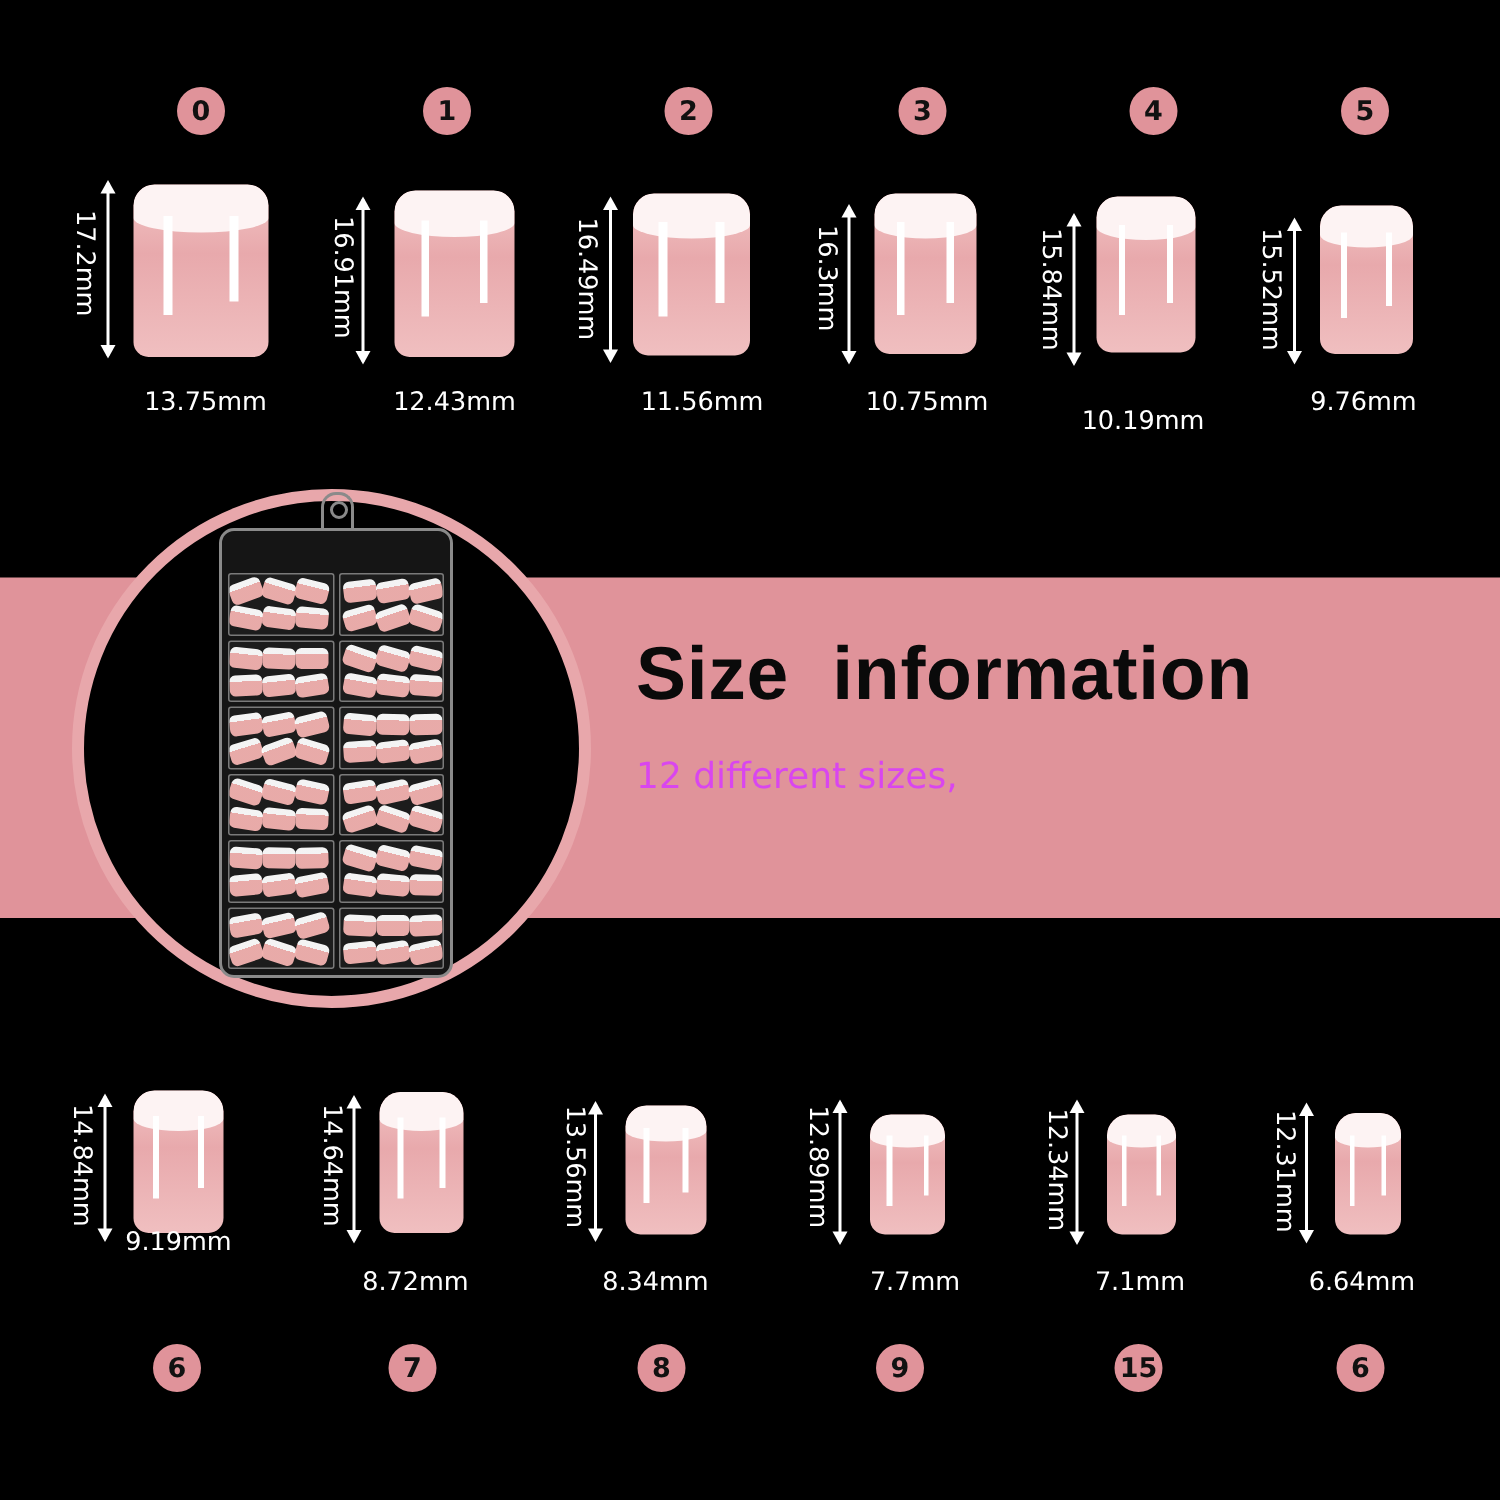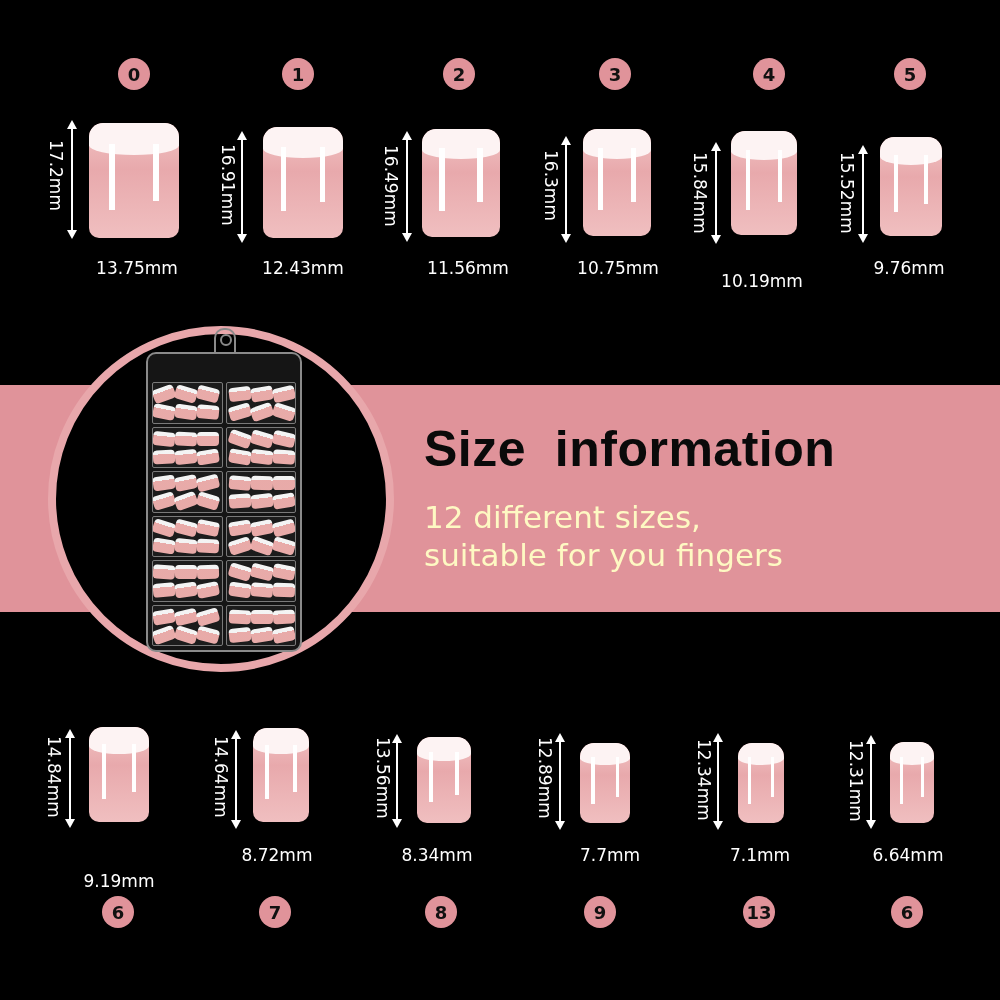--- a/index.html
+++ b/index.html
@@ -13,21 +13,21 @@
   .box-hook { position:absolute; left:214px; top:328px; width:22px; height:26px; border:2px solid #8a8a8a;
               border-bottom:none; border-radius:10px 10px 0 0; box-sizing:border-box; }
   .box-hook::after { content:""; position:absolute; left:4px; top:4px; width:8px; height:8px; border-radius:50%; border:2px solid #8a8a8a; }
   .box-grid { position:absolute; left:4px; top:28px; right:4px; bottom:4px; display:grid;
               grid-template-columns:1fr 1fr; grid-template-rows:repeat(6,1fr); gap:3px; }
   .cell { background:#1c1c1c; border:1px solid #7a7a7a; border-radius:2px; position:relative; overflow:hidden; }
   .cell span { position:absolute; width:22px; height:14px; border-radius:4px;
                background:linear-gradient(#fff 0 30%, #f3b2b0 30%); opacity:.95; }
   .title { position:absolute; left:424px; top:420px; font-family:"Liberation Sans", sans-serif; font-weight:bold;
            font-size:50px; color:#0a0a0a; letter-spacing:0.5px; white-space:pre; }
-  .desc { position:absolute; left:424px; top:498px; font-size:31px; color:#fef9c3; line-height:38px; }
+  .desc { position:absolute; left:424px; top:498px; font-size:24px; color:#d946ef; line-height:38px; }
   .badge { position:absolute; width:32px; height:32px; border-radius:50%; background:var(--pink);
            color:#111; font-weight:bold; font-size:18px; display:flex; align-items:center; justify-content:center; }
   .nail { position:absolute; border-radius:14px 14px 10px 10px; overflow:hidden;
           background:linear-gradient(180deg,#f2c4c4 0%, #e8a9ac 40%, #f0bfc0 100%); }
   .nail .tip { position:absolute; left:0; right:0; top:0; height:28%; background:#fdf3f3; border-radius:14px 14px 50% 50% / 14px 14px 30% 30%; }
   .nail .s1, .nail .s2 { position:absolute; top:18%; width:7%; height:58%; background:#fff; }
   .nail .s1 { left:22%; }
   .nail .s2 { right:22%; height:50%; }
   .vlabel { position:absolute; font-size:17px; transform:rotate(90deg); transform-origin:left top; white-space:nowrap; }
   .arrow { position:absolute; width:2px; background:#fff; }
@@ -140,21 +140,20 @@
         <span style="left: 2px; top: 22px; transform: rotate(-6deg);"></span>
         <span style="left: 24px; top: 22px; transform: rotate(-9deg);"></span>
         <span style="left: 46px; top: 22px; transform: rotate(-12deg);"></span>
       </div>
     </div>
 </div>
 
 <div class="title">Size  information</div>
 <div class="desc">
   <div>12 different sizes,</div>
-  <div>suitable for you fingers</div>
 </div>
 
 <div>
   <div class="badge" style="left:118px;top:58px">0</div>
   <div class="nail" style="left:89px;top:123px;width:90px;height:115px">
       <div class="tip"></div>
       <div class="s1"></div>
       <div class="s2"></div>
     </div>
   <div class="arrow" style="left:71px;top:122px;height:115px"></div>
@@ -219,21 +218,21 @@
 
 <div>
   <div class="badge" style="left:102px;top:896px">6</div>
   <div class="nail" style="left:89px;top:727px;width:60px;height:95px">
       <div class="tip"></div>
       <div class="s1"></div>
       <div class="s2"></div>
     </div>
   <div class="arrow" style="left:69px;top:731px;height:95px"></div>
   <div class="vlabel" style="left:64px;top:736px">14.84mm</div>
-  <div class="wlabel" style="left:59px;top:871px">9.19mm</div>
+  <div class="wlabel" style="left:59px;top:818px">9.19mm</div>
 </div>
 <div>
   <div class="badge" style="left:259px;top:896px">7</div>
   <div class="nail" style="left:253px;top:728px;width:56px;height:94px">
       <div class="tip"></div>
       <div class="s1"></div>
       <div class="s2"></div>
     </div>
   <div class="arrow" style="left:235px;top:732px;height:95px"></div>
   <div class="vlabel" style="left:231px;top:736px">14.64mm</div>
@@ -255,21 +254,21 @@
   <div class="nail" style="left:580px;top:743px;width:50px;height:80px">
       <div class="tip"></div>
       <div class="s1"></div>
       <div class="s2"></div>
     </div>
   <div class="arrow" style="left:559px;top:735px;height:93px"></div>
   <div class="vlabel" style="left:555px;top:737px">12.89mm</div>
   <div class="wlabel" style="left:550px;top:845px">7.7mm</div>
 </div>
 <div>
-  <div class="badge" style="left:743px;top:896px">13</div>
+  <div class="badge" style="left:743px;top:896px">15</div>
   <div class="nail" style="left:738px;top:743px;width:46px;height:80px">
       <div class="tip"></div>
       <div class="s1"></div>
       <div class="s2"></div>
     </div>
   <div class="arrow" style="left:717px;top:735px;height:93px"></div>
   <div class="vlabel" style="left:714px;top:739px">12.34mm</div>
   <div class="wlabel" style="left:700px;top:845px">7.1mm</div>
 </div>
 <div>

